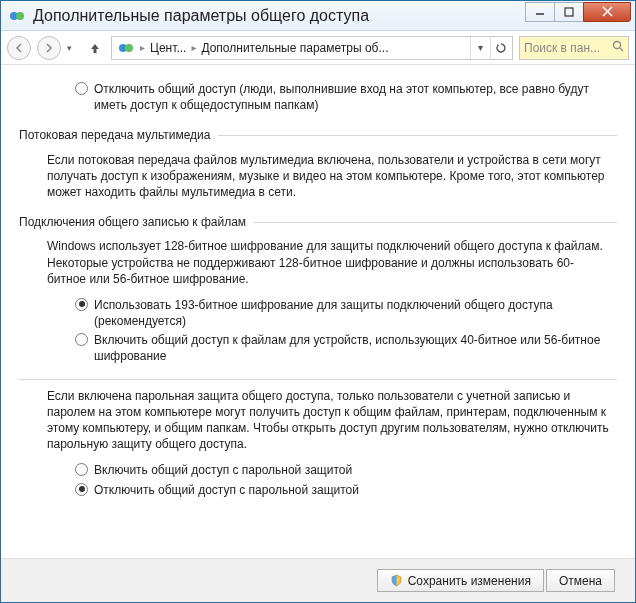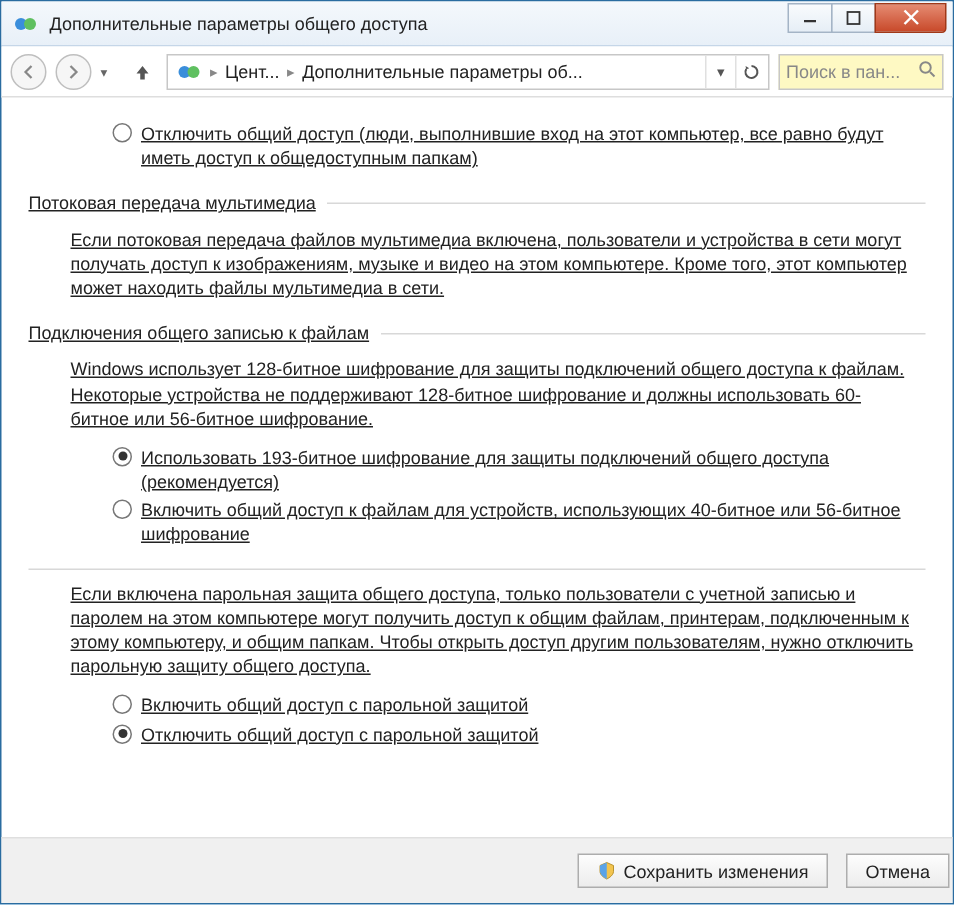--- a/index.html
+++ b/index.html
@@ -29,21 +29,21 @@
     padding-left: 8px;
   }
   .titlebar .sys-icon {
     width: 16px; height: 16px;
     margin-right: 8px;
     display: flex; align-items: center; justify-content: center;
   }
   .titlebar .title {
     flex: 1;
     color: #222;
-    font-size: 12px;
+    font-size: 16px;
   }
   .win-controls {
     display: flex;
     height: 20px;
     margin-right: 4px;
     margin-top: -8px;
   }
   .win-btn {
     width: 30px;
     height: 20px;
@@ -126,21 +126,20 @@
     color: #888;
     font-size: 12px;
   }
   .searchbox .sicon { margin-left: auto; color: #888; font-size: 12px; }
   .content {
     flex: 1;
     overflow: hidden;
     padding: 10px 18px 0 18px;
     color: #222;
     line-height: 1.35;
-    text-decoration: underline;
   }
   .radio-row {
     display: flex;
     align-items: flex-start;
     margin: 3px 0;
   }
   .radio {
     width: 13px; height: 13px;
     border: 1px solid #777;
     border-radius: 50%;
@@ -178,22 +177,22 @@
   .desc { margin-bottom: 10px; }
   .link { color: #0066cc; cursor: pointer; }
   .radios { padding-left: 28px; margin-top: 6px; }
   .footer {
     height: 44px;
     border-top: 1px solid #dfdfdf;
     background: #f0f0f0;
     display: flex;
     align-items: center;
     justify-content: flex-end;
-    padding: 0 2px;
-    gap: 12px;
+    padding: 0 20px;
+    gap: 2px;
   }
   .btn {
     height: 23px;
     border: 1px solid #adadad;
     background: linear-gradient(#fdfdfd, #ececec);
     padding: 0 12px;
     font-size: 12px;
     display: flex;
     align-items: center;
     gap: 5px;

